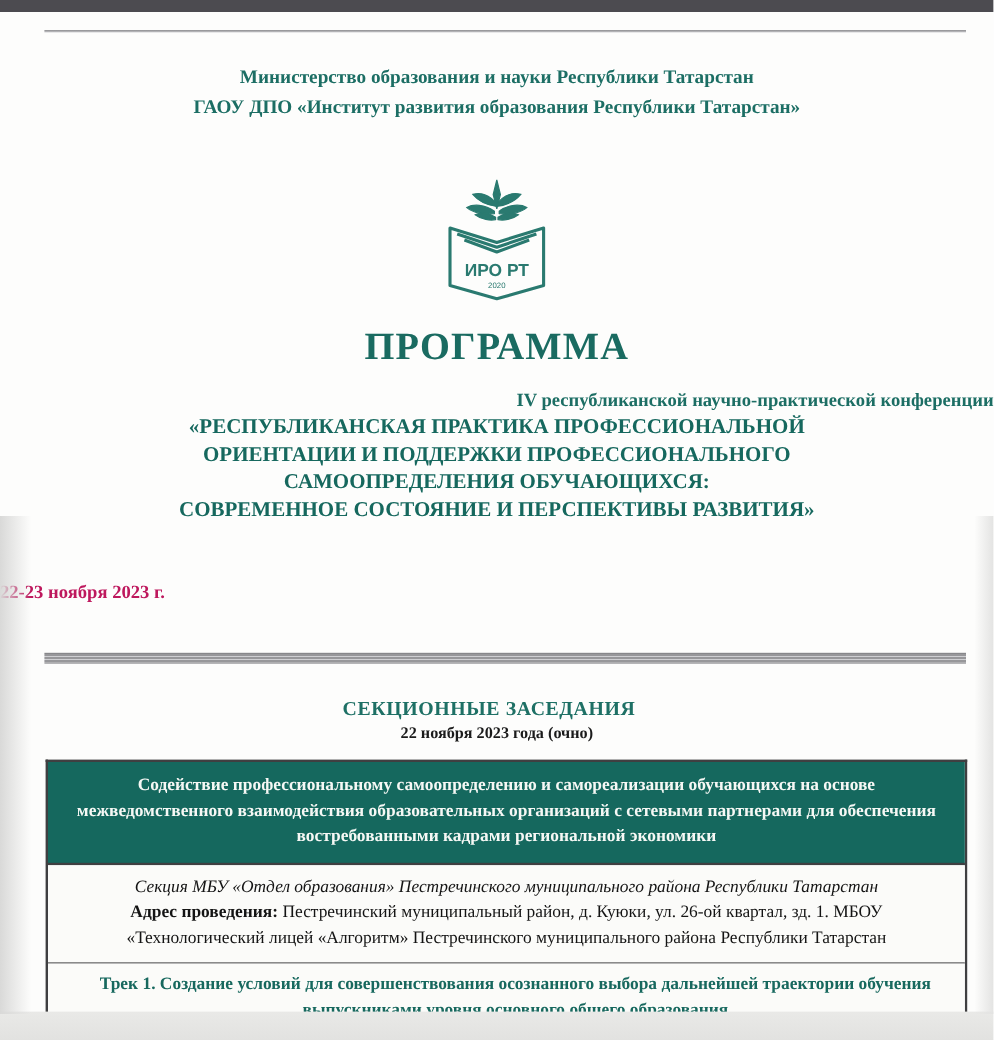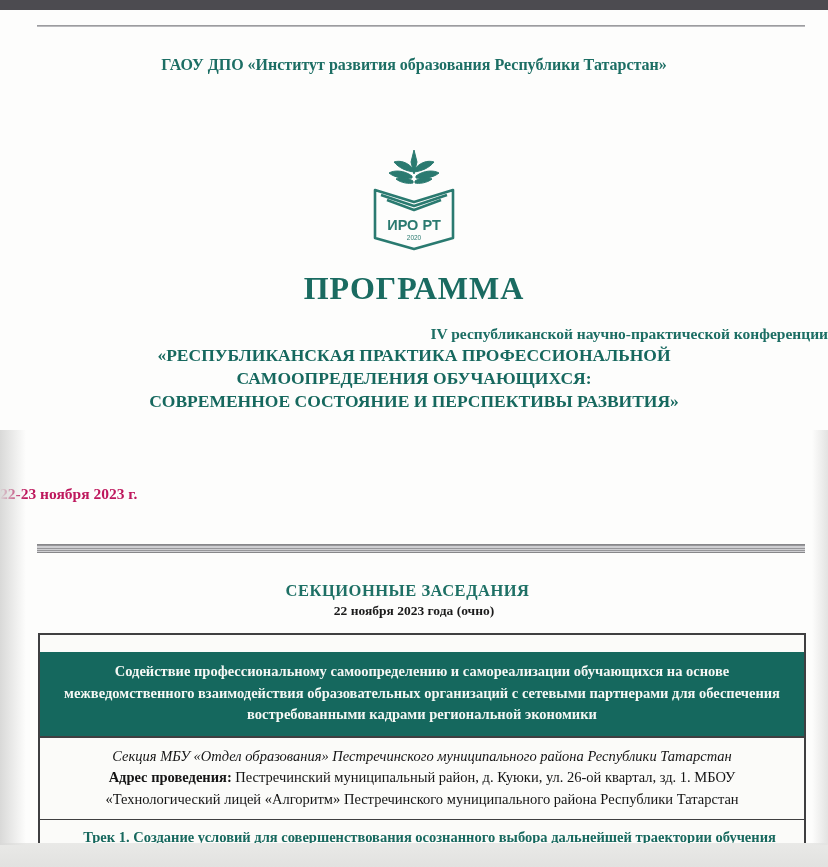--- a/index.html
+++ b/index.html
@@ -84,21 +84,20 @@
   .agenda-table {
     position: absolute; top: 633px; left: 38px; width: 768px;
     border: 2px solid #3f3f41; border-bottom: none;
     background: #fbfbf9;
   }
   .row-theme {
     background: #15685e; color: #f6f8f5;
     font-weight: bold; font-size: 14.5px; line-height: 21.5px;
     text-align: center; padding: 9px 22px 10px 22px;
     border-bottom: 2px solid #3f3f41;
-    margin-top: 17px;
   }
   .row-venue {
     background: #fbfbf9; color: #141414;
     font-size: 14.5px; line-height: 21.5px; text-align: center;
     padding: 8px 12px 9px 12px;
     border-bottom: 1.5px solid #3f3f41;
   }
   .row-venue .v1 { font-style: italic; }
   .row-venue .label { font-weight: bold; }
   .row-track {
@@ -119,20 +118,21 @@
 </style>
 </head>
 <body>
 
 <div class="stage">
 
   <div class="top-bar"></div>
   <div class="top-rule"></div>
 
   <div class="ministry">
+    <div>Министерство образования и науки Республики Татарстан</div>
     <div>ГАОУ ДПО «Институт развития образования Республики Татарстан»</div>
   </div>
 
   <div class="logo-wrap">
     <svg width="100" height="104" viewBox="0 0 100 104">
 
       <g stroke="#2a7a70" fill="#2a7a70">
         <path d="M50 2 L53 14 L50 26 L47 14 Z"></path>
         <path d="M50 22 C44 14, 36 12, 30 14 C35 20, 42 23, 50 24 Z"></path>
         <path d="M50 22 C56 14, 64 12, 70 14 C65 20, 58 23, 50 24 Z"></path>
@@ -151,20 +151,21 @@
       <text x="50" y="92" text-anchor="middle" font-family="Liberation Sans, sans-serif" font-size="6.5" fill="#2a7a70">2020</text>
     </svg>
   </div>
 
   <div class="doc-title">ПРОГРАММА</div>
 
   <div class="subtitle">IV республиканской научно-практической конференции</div>
 
   <div class="conf-title">
     <div>«РЕСПУБЛИКАНСКАЯ ПРАКТИКА ПРОФЕССИОНАЛЬНОЙ</div>
+    <div>ОРИЕНТАЦИИ И ПОДДЕРЖКИ ПРОФЕССИОНАЛЬНОГО</div>
     <div>САМООПРЕДЕЛЕНИЯ ОБУЧАЮЩИХСЯ:</div>
     <div>СОВРЕМЕННОЕ СОСТОЯНИЕ И ПЕРСПЕКТИВЫ РАЗВИТИЯ»</div>
   </div>
 
   <div class="conf-dates">22-23 ноября 2023 г.</div>
 
   <div class="page-separator"></div>
 
   <div class="section-heading">СЕКЦИОННЫЕ ЗАСЕДАНИЯ</div>
   <div class="section-date">22 ноября 2023 года (очно)</div>

